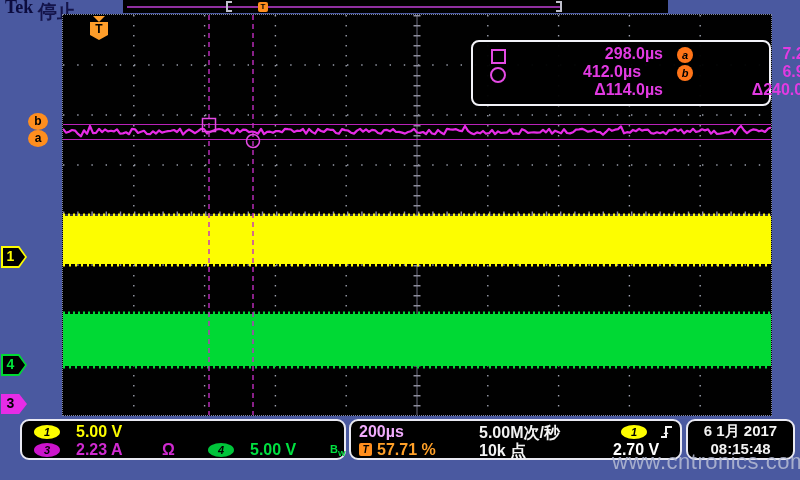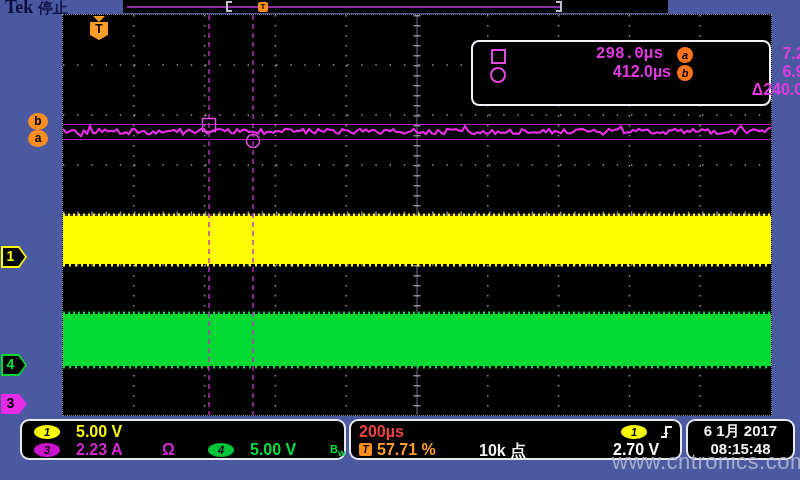--- a/index.html
+++ b/index.html
@@ -2,21 +2,21 @@
 <html><head>
 <meta charset="utf-8">
 <style>
   html,body{margin:0;padding:0;background:#222;}
   .root{position:relative;width:800px;height:480px;background:#4a59a0;overflow:hidden;
         font-family:"Liberation Sans",sans-serif;padding-left:25px;}
 
   
   .logo{position:absolute;left:5px;top:-3px;font-family:"Liberation Serif",serif;
         font-weight:bold;font-size:18px;color:#0c0c3e;}
-  .status{position:absolute;left:38px;top:-1px;font-size:15px;font-weight:bold;color:#14144a;}
+  .status{position:absolute;left:38px;top:-1px;font-size:19px;font-weight:bold;color:#14144a;}
 
   
   .recbar{position:absolute;left:123px;top:0;width:545px;height:13px;background:#000;}
   .recline{position:absolute;left:4px;top:6px;width:434px;height:2px;background:#8f2f9f;}
   .brk{position:absolute;top:1px;width:6px;height:11px;box-sizing:border-box;}
   .brkL{left:103px;border-left:2px solid #c0c0cc;border-top:2px solid #c0c0cc;border-bottom:2px solid #c0c0cc;}
   .brkR{left:433px;border-right:2px solid #c0c0cc;border-top:2px solid #c0c0cc;border-bottom:2px solid #c0c0cc;}
   .rec-t{position:absolute;left:135px;top:2px;width:10px;height:10px;background:#ff8e1e;border-radius:2px;
          color:#000;font-size:8px;font-weight:bold;text-align:center;line-height:10px;}
 
@@ -115,27 +115,28 @@
         <line x1="190" y1="0" x2="190" y2="400" stroke="#c22ec2" stroke-width="1.4" stroke-dasharray="5 4"></line>
         <rect x="139.5" y="103.5" width="13" height="13" fill="none" stroke="#e44ae4" stroke-width="1.5"></rect>
         <circle cx="190" cy="126" r="6.5" fill="none" stroke="#e44ae4" stroke-width="1.5"></circle>
       </svg>
 
     <div class="trig-tri"></div>
     <div class="trig-flag">T</div>
 
     <div class="readout">
       <i class="cur-sq"></i>
-      <span class="r-right" style="left:56px;top:3px;width:134px;font-family:Liberation Mono, monospace;">298.0µs</span>
+      <span class="r-right" style="left:56px;top:3px;width:134px;">298.0µs</span>
       <i class="src-badge" style="left:204px;top:5px;">a</i>
       <span class="r-right" style="left:228px;top:3px;width:128px;">7.22 A</span>
       <i class="cur-ci"></i>
-      <span class="r-right" style="left:64px;top:21px;width:134px;">412.0µs</span>
+      <span class="r-right" style="left:72px;top:21px;width:134px;text-align:center;">412.0µs</span>
       <i class="src-badge" style="left:204px;top:23px;">b</i>
       <span class="r-right" style="left:228px;top:21px;width:128px;">6.98 A</span>
+      <span class="r-right" style="left:56px;top:39px;width:134px;">Δ114.0µs</span>
       <span class="r-right" style="left:228px;top:39px;width:128px;">Δ240.0mA</span>
     </div>
   </div>
 
   <div class="ab-badge" style="left:28px;top:113px;">b</div>
   <div class="ab-badge" style="left:28px;top:130px;">a</div>
 
   <div class="chtag" style="top:246px;background:#fdfd00;">
     <div class="inner"></div>
     <div class="lbl" style="color:#fdfd00;">1</div>
@@ -153,21 +154,22 @@
     <span style="left:54px;top:2px;color:#fdfd00;">5.00 V</span>
     <i class="badge" style="left:12px;top:22px;background:#cc14cc;">3</i>
     <span style="left:54px;top:20px;color:#d02ad0;">2.23 A</span>
     <span style="left:140px;top:20px;color:#d02ad0;">Ω</span>
     <i class="badge" style="left:186px;top:22px;background:#00c43a;">4</i>
     <span style="left:228px;top:20px;color:#00e040;">5.00 V</span>
     <span class="bw" style="left:296px;top:22px;color:#00e040;"><i style="font-style:normal;">B</i><sub style="font-size:8px;">W</sub></span>
   </div>
 
   <div class="box" style="left:349px;width:333px;">
-    <span style="left:8px;top:2px;color:#ef4444;">200µs</span>
+    <span style="left:8px;top:2px;color:#f0abfc;">200µs</span>
+    <span style="left:128px;top:2px;color:#f2f2f2;">5.00M次/秒</span>
     <i class="badge" style="left:270px;top:4px;background:#fdfd00;">1</i>
     <svg style="position:absolute;left:308px;top:3px;" width="15" height="16">
       <path d="M2 13 H7 V3 H13" stroke="#f2f2f2" stroke-width="2" fill="none"></path>
       <path d="M7 7 l-2.6 3 h5.2 z" fill="#f2f2f2"></path>
     </svg>
     <i class="t-badge" style="left:8px;top:22px;">T</i>
     <span style="left:26px;top:20px;color:#ffa028;">57.71 %</span>
     <span style="left:128px;top:20px;color:#f2f2f2;">10k 点</span>
     <span style="left:262px;top:20px;color:#ffffff;">2.70 V</span>
   </div>

